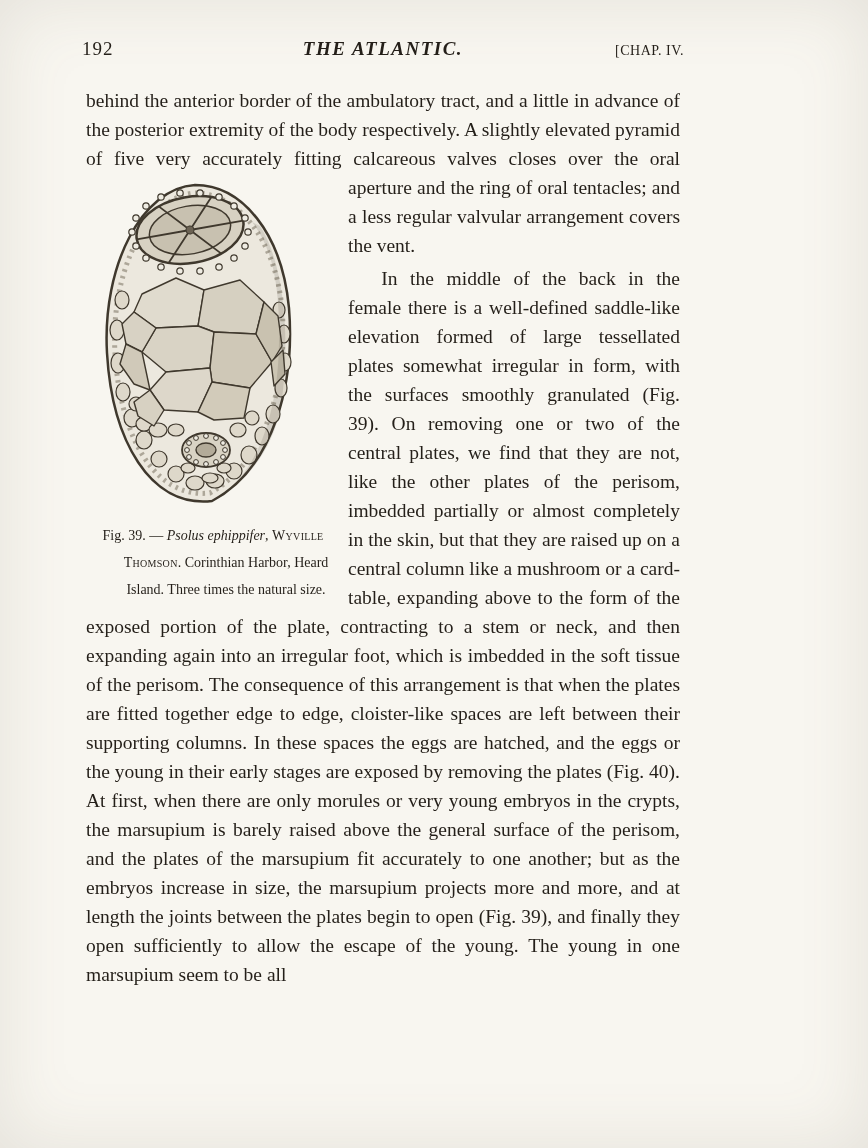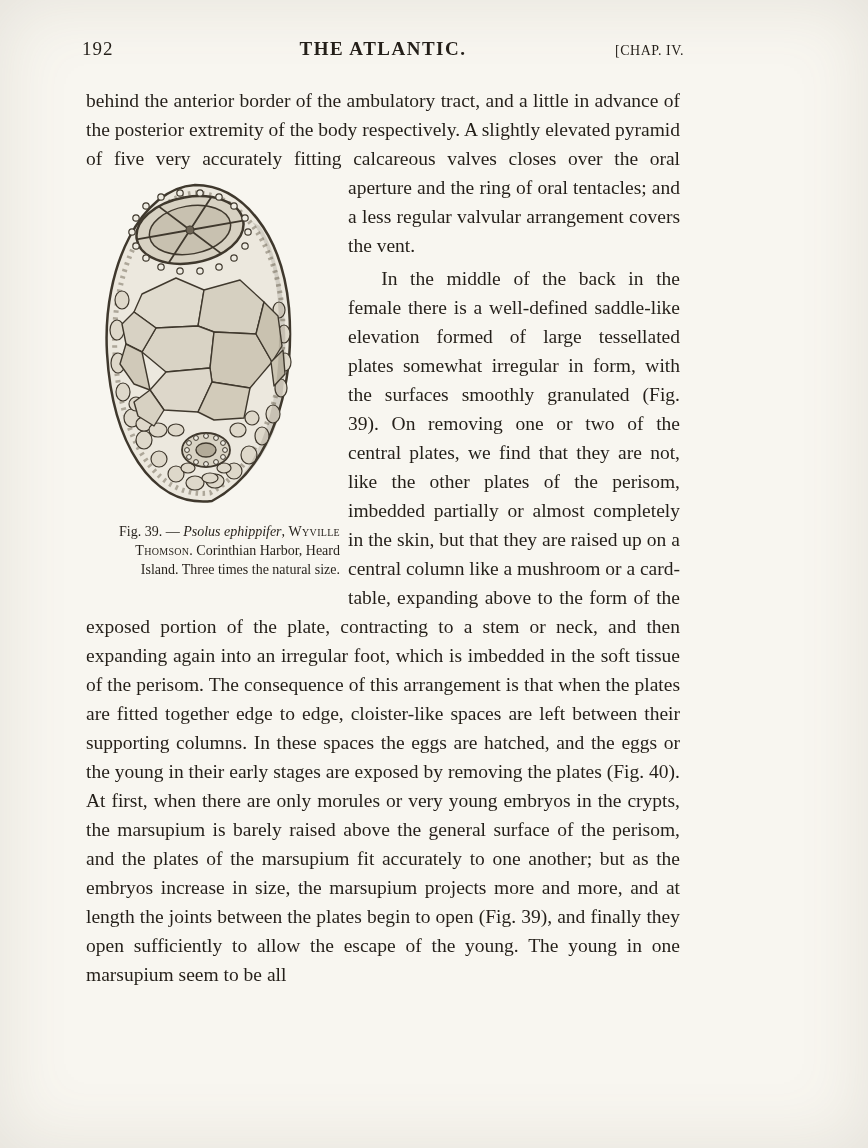--- a/index.html
+++ b/index.html
@@ -13,38 +13,38 @@
     font-family:"Liberation Serif","DejaVu Serif",serif;
     overflow:hidden;
     box-shadow:inset 0 0 70px rgba(115,105,85,.14);
   }
   .page-header{
     display:flex;align-items:baseline;
     margin-bottom:26px;
     justify-content:center;
   }
   .pagenum{width:22%;font-size:19px;letter-spacing:1px;}
-  .running-title{flex:1;text-align:center;font-size:19px;letter-spacing:1.5px;font-weight:600;}
+  .running-title{flex:1;text-align:center;font-style:italic;font-size:19px;letter-spacing:1.5px;font-weight:600;}
   .chapter{width:22%;text-align:right;font-size:14px;letter-spacing:.5px;}
   .page-body{font-size:19.5px;line-height:29px;text-align:justify;}
   .para{margin:4px;}
   .para.indent{text-indent:1.7em;font-family:Liberation Serif, serif;}
   .figwrap{
     float:left;
     display:block;
     width:240px;
     margin:5px 22px 6px 0;
   }
   .figwrap svg{display:block;margin-left:2px;}
   .caption{
     display:block;
     margin-top:12px;
     font-size:14px;
-    line-height:19px;
-    text-align:right;
+    line-height:27px;
+    text-align:center;
     text-indent:-26px;
     padding-left:26px;
     width:228px;
   }
   .caption i{font-style:italic;}
   .sc{font-variant:small-caps;letter-spacing:.3px;}
 </style>
 </head>
 <body>
 

